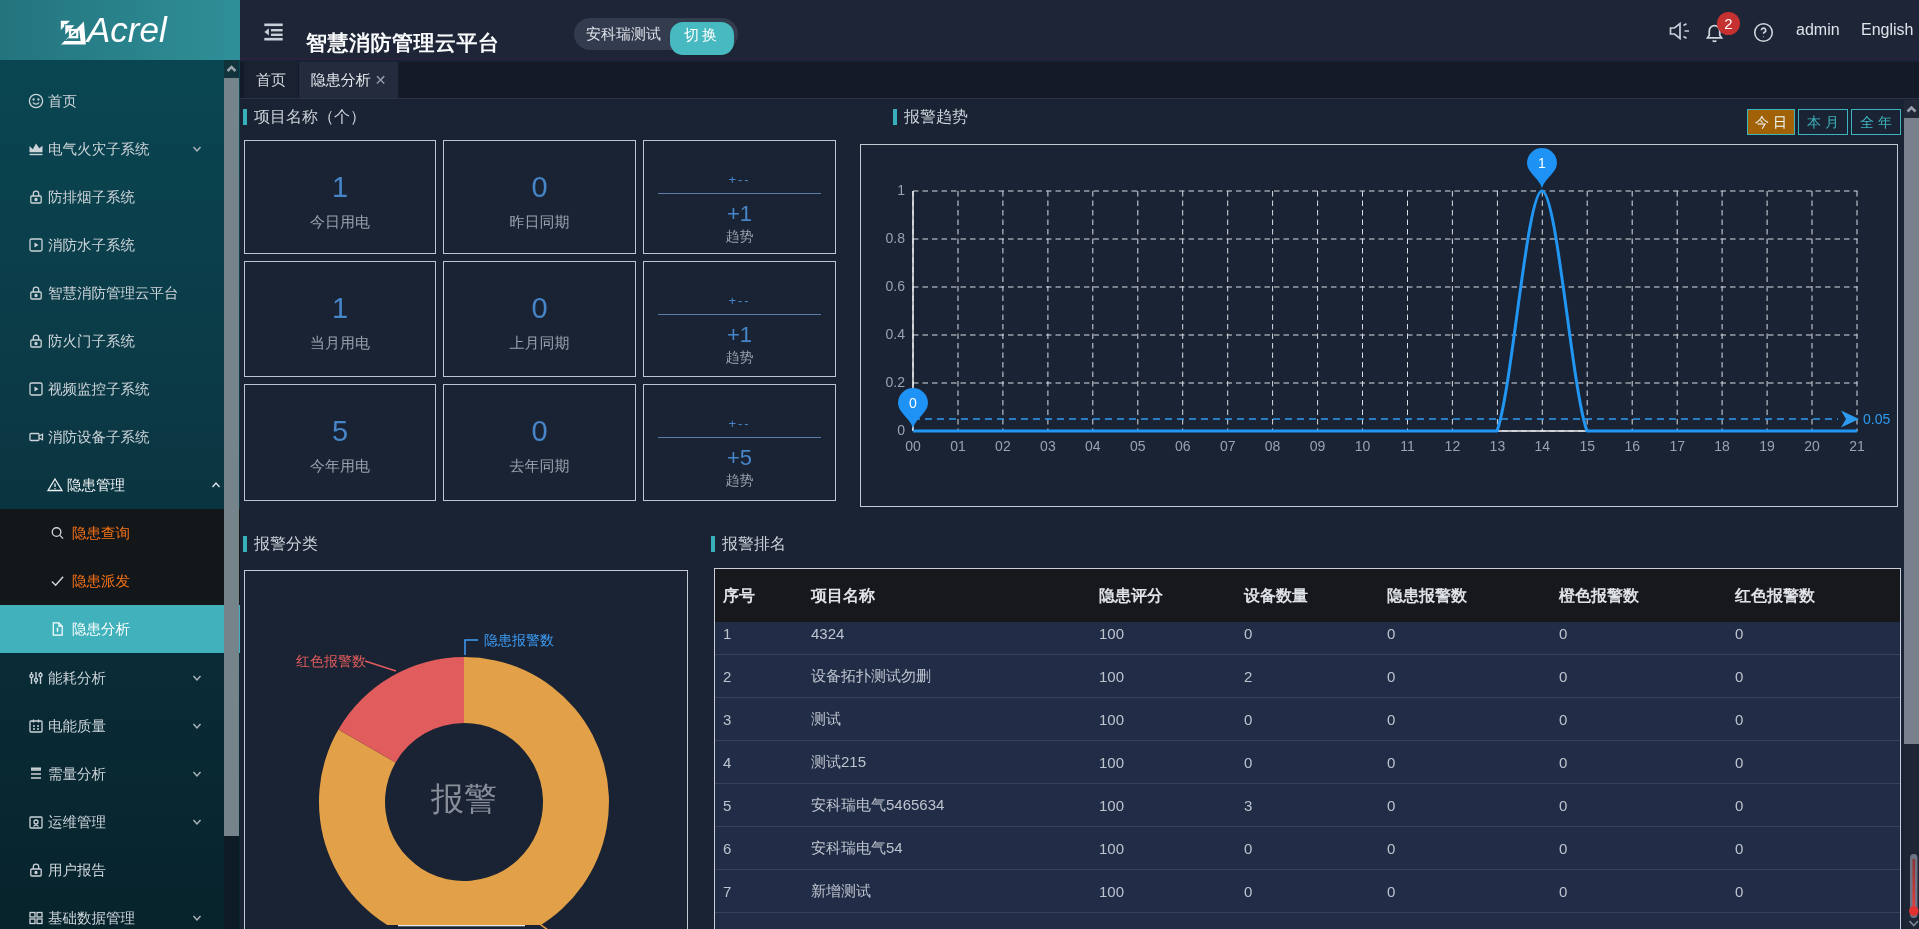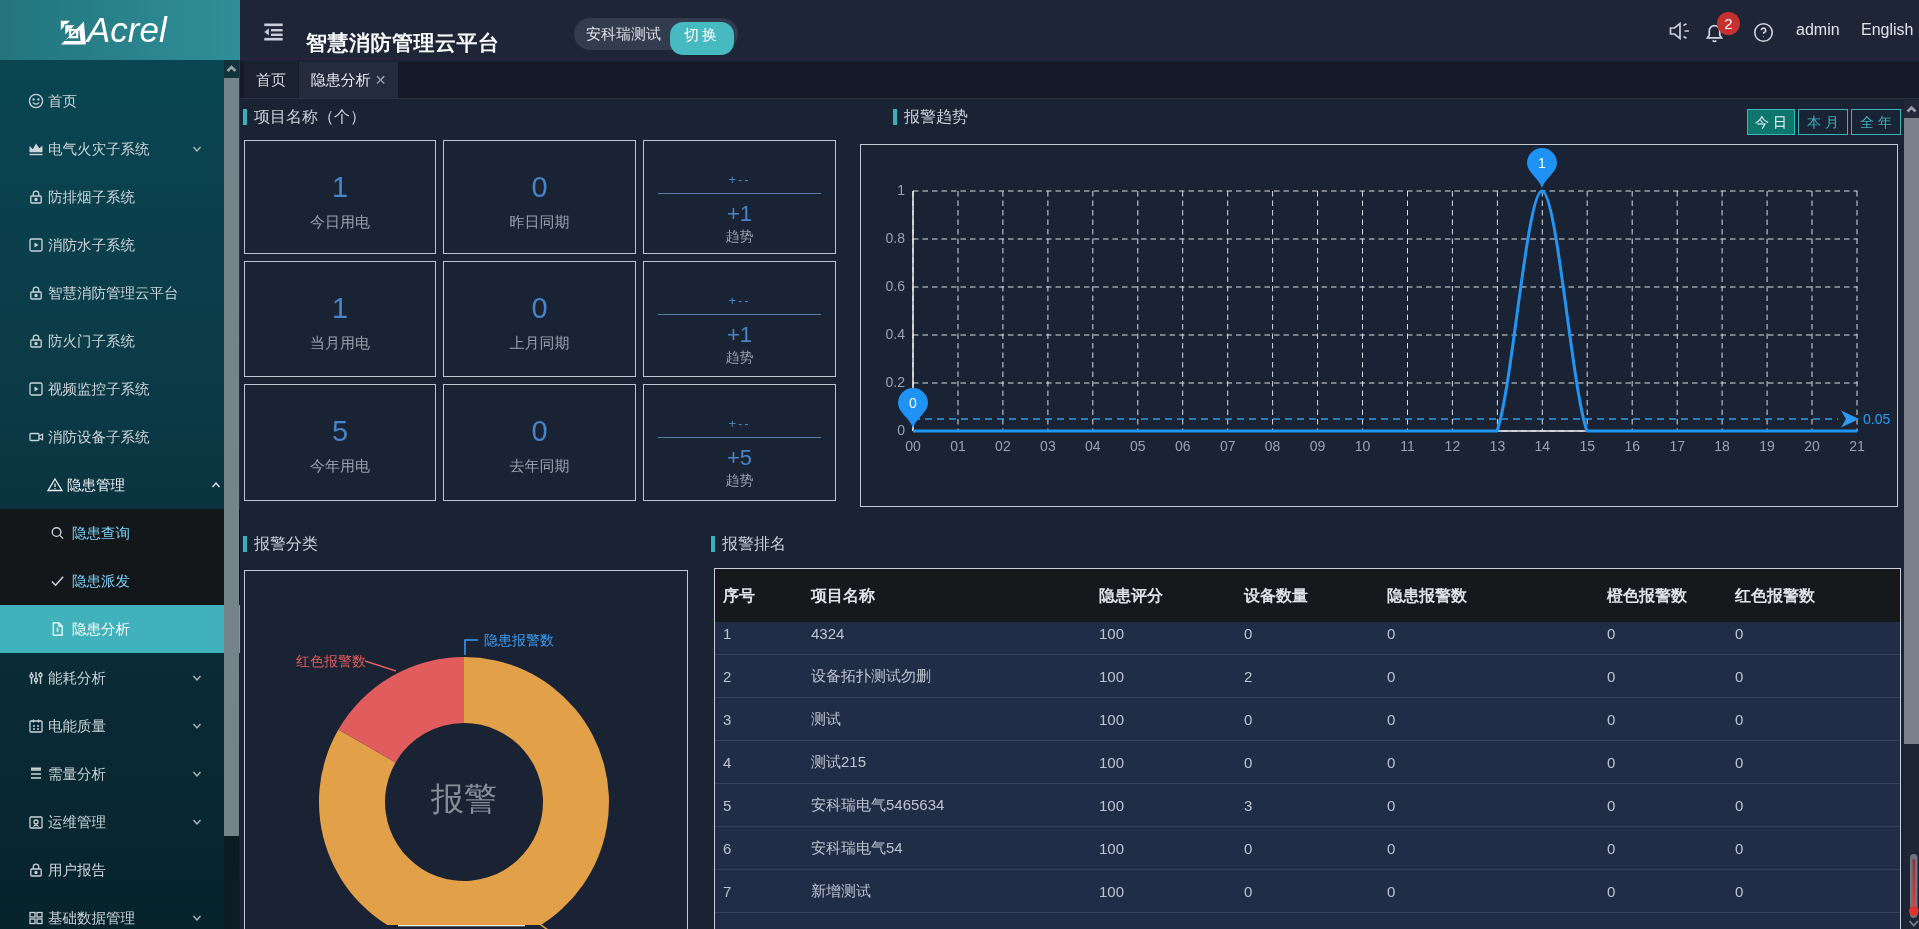--- a/index.html
+++ b/index.html
@@ -6,21 +6,21 @@
 *{box-sizing:border-box;}
 .abs{position:absolute;}
 #logo{left:0;top:0;width:240px;height:60px;background:linear-gradient(90deg,#23747d,#2f8f98);}
 #header{left:240px;top:0;width:1679px;height:60px;background:#1d2537;border-bottom:2px solid #27233f;}
 #sidebar{left:0;top:60px;width:240px;height:869px;background:linear-gradient(180deg,#094652 0%,#0b3a46 38%,#092b36 72%,#07232c 100%);}
 .mitem{position:absolute;left:0;width:240px;height:48px;color:#cdd4d9;font-size:14.5px;}
 .mitem .txt{position:absolute;left:48px;top:50%;transform:translateY(-50%);white-space:nowrap;}
 .mitem .ico{position:absolute;left:28px;top:50%;transform:translateY(-50%);width:16px;height:16px;}
 .mitem .chev{position:absolute;right:37px;top:50%;transform:translateY(-50%);width:12px;height:12px;}
 #submenu{position:absolute;left:0;top:449px;width:240px;height:142px;background:#141719;}
-.sitem{position:absolute;left:0;width:240px;height:48px;color:#7dd3fc;font-size:14.5px;}
+.sitem{position:absolute;left:0;width:240px;height:48px;color:#f97316;font-size:14.5px;}
 .sitem .txt{position:absolute;left:72px;top:50%;transform:translateY(-50%);}
 .sitem .ico{position:absolute;left:50px;top:50%;transform:translateY(-50%);width:15px;height:15px;}
 .sitem.active{background:#41b2bc;color:#fff;}
 #sscroll{left:224px;top:60px;width:15px;height:869px;background:#0d1b24;}
 #sthumb{left:0;top:18px;width:15px;height:758px;background:#75838a;}
 #sarrow{left:0;top:0;width:15px;height:18px;background:#11333c;}
 #tabbar{left:240px;top:62px;width:1679px;height:36px;background:#141a27;}
 .tab1{position:absolute;left:4px;top:0;width:54px;height:36px;background:#1a2130;color:#d6dae0;font-size:15px;text-align:center;line-height:36px;}
 .tab2{position:absolute;left:59px;top:0;width:99px;height:36px;background:#242b3d;color:#e8ebef;font-size:15px;text-align:center;line-height:36px;}
 .tab2 .x{color:#9aa1ad;font-size:14px;margin-left:4px;}
@@ -28,29 +28,29 @@
 .sectitle:before{content:"";position:absolute;left:-11px;top:1px;width:4px;height:16px;background:#37b0ba;}
 .card{position:absolute;border:1px solid #bfc5d0;}
 .card .num{position:absolute;left:0;width:100%;top:30px;text-align:center;color:#4685c8;font-size:29px;}
 .card .lbl{position:absolute;left:0;width:100%;top:72px;text-align:center;color:#98a1ad;font-size:15px;}
 .tcard .pm{position:absolute;left:0;width:100%;top:31px;text-align:center;color:#4685c8;font-size:13px;letter-spacing:2px;}
 .tcard .ln{position:absolute;left:14px;right:14px;top:52px;height:0;border-top:1.5px solid #5b7da7;}
 .tcard .pv{position:absolute;left:0;width:100%;top:60px;text-align:center;color:#4685c8;font-size:22px;}
 .tcard .tr{position:absolute;left:0;width:100%;top:87px;text-align:center;color:#98a1ad;font-size:14px;}
 #trendpanel{left:860px;top:144px;width:1038px;height:363px;border:1px solid #c3c9d3;}
 .btn{position:absolute;top:109px;height:26px;font-size:14px;line-height:24px;text-align:center;}
-.btn.solid{background:#0f766e;color:#f0fafb;border:1px solid #3db5bd;}
+.btn.solid{background:#a16207;color:#f0fafb;border:1px solid #3db5bd;}
 .btn.ghost{background:transparent;color:#3cb3bd;border:1px solid #3cb3bd;}
 #donutpanel{left:244px;top:570px;width:444px;height:359px;border:1px solid #c3c9d3;border-bottom:none;}
 #tablewrap{left:714px;top:568px;width:1187px;height:361px;border:1px solid #c9ced8;border-bottom:none;background:#212c47;}
 .trow{position:absolute;left:0;width:100%;height:43px;border-bottom:1px solid #394059;color:#bdc4ce;font-size:15px;}
 .trow div{position:absolute;top:50%;transform:translateY(-50%);}
 #thead{position:absolute;left:0;top:0;width:100%;height:53px;background:#17181b;color:#dfe3e8;font-size:16px;font-weight:bold;}
 #thead div{position:absolute;top:50%;transform:translateY(-50%);}
-.c1{left:8px;}.c2{left:96px;}.c3{left:384px;}.c4{left:529px;}.c5{left:672px;}.c6{left:892px;text-align:center;}.c7{left:1020px;}
+.c1{left:8px;}.c2{left:96px;}.c3{left:384px;}.c4{left:529px;}.c5{left:672px;}.c6{left:844px;text-align:center;}.c7{left:1020px;}
 #wscroll{left:1904px;top:100px;width:15px;height:829px;background:#1e2534;}
 #wthumb{left:0;top:18px;width:15px;height:626px;background:#7b818c;}
 #warrow{left:0;top:0;width:15px;height:18px;background:#212837;}
 </style>
 </head>
 <body>
 <div class="abs" id="logo">
   <svg class="abs" style="left:60px;top:20px" width="26" height="26" viewBox="0 0 26 26">
     <path d="M0.8 0.8 H10 L6.6 4.2 H4.2 V6.6 L0.8 10 Z" fill="#fff"></path>
     <path d="M5.3 5.3 H14.5 L11.1 8.7 H8.7 V11.1 L5.3 14.5 Z" fill="#fff"></path>

